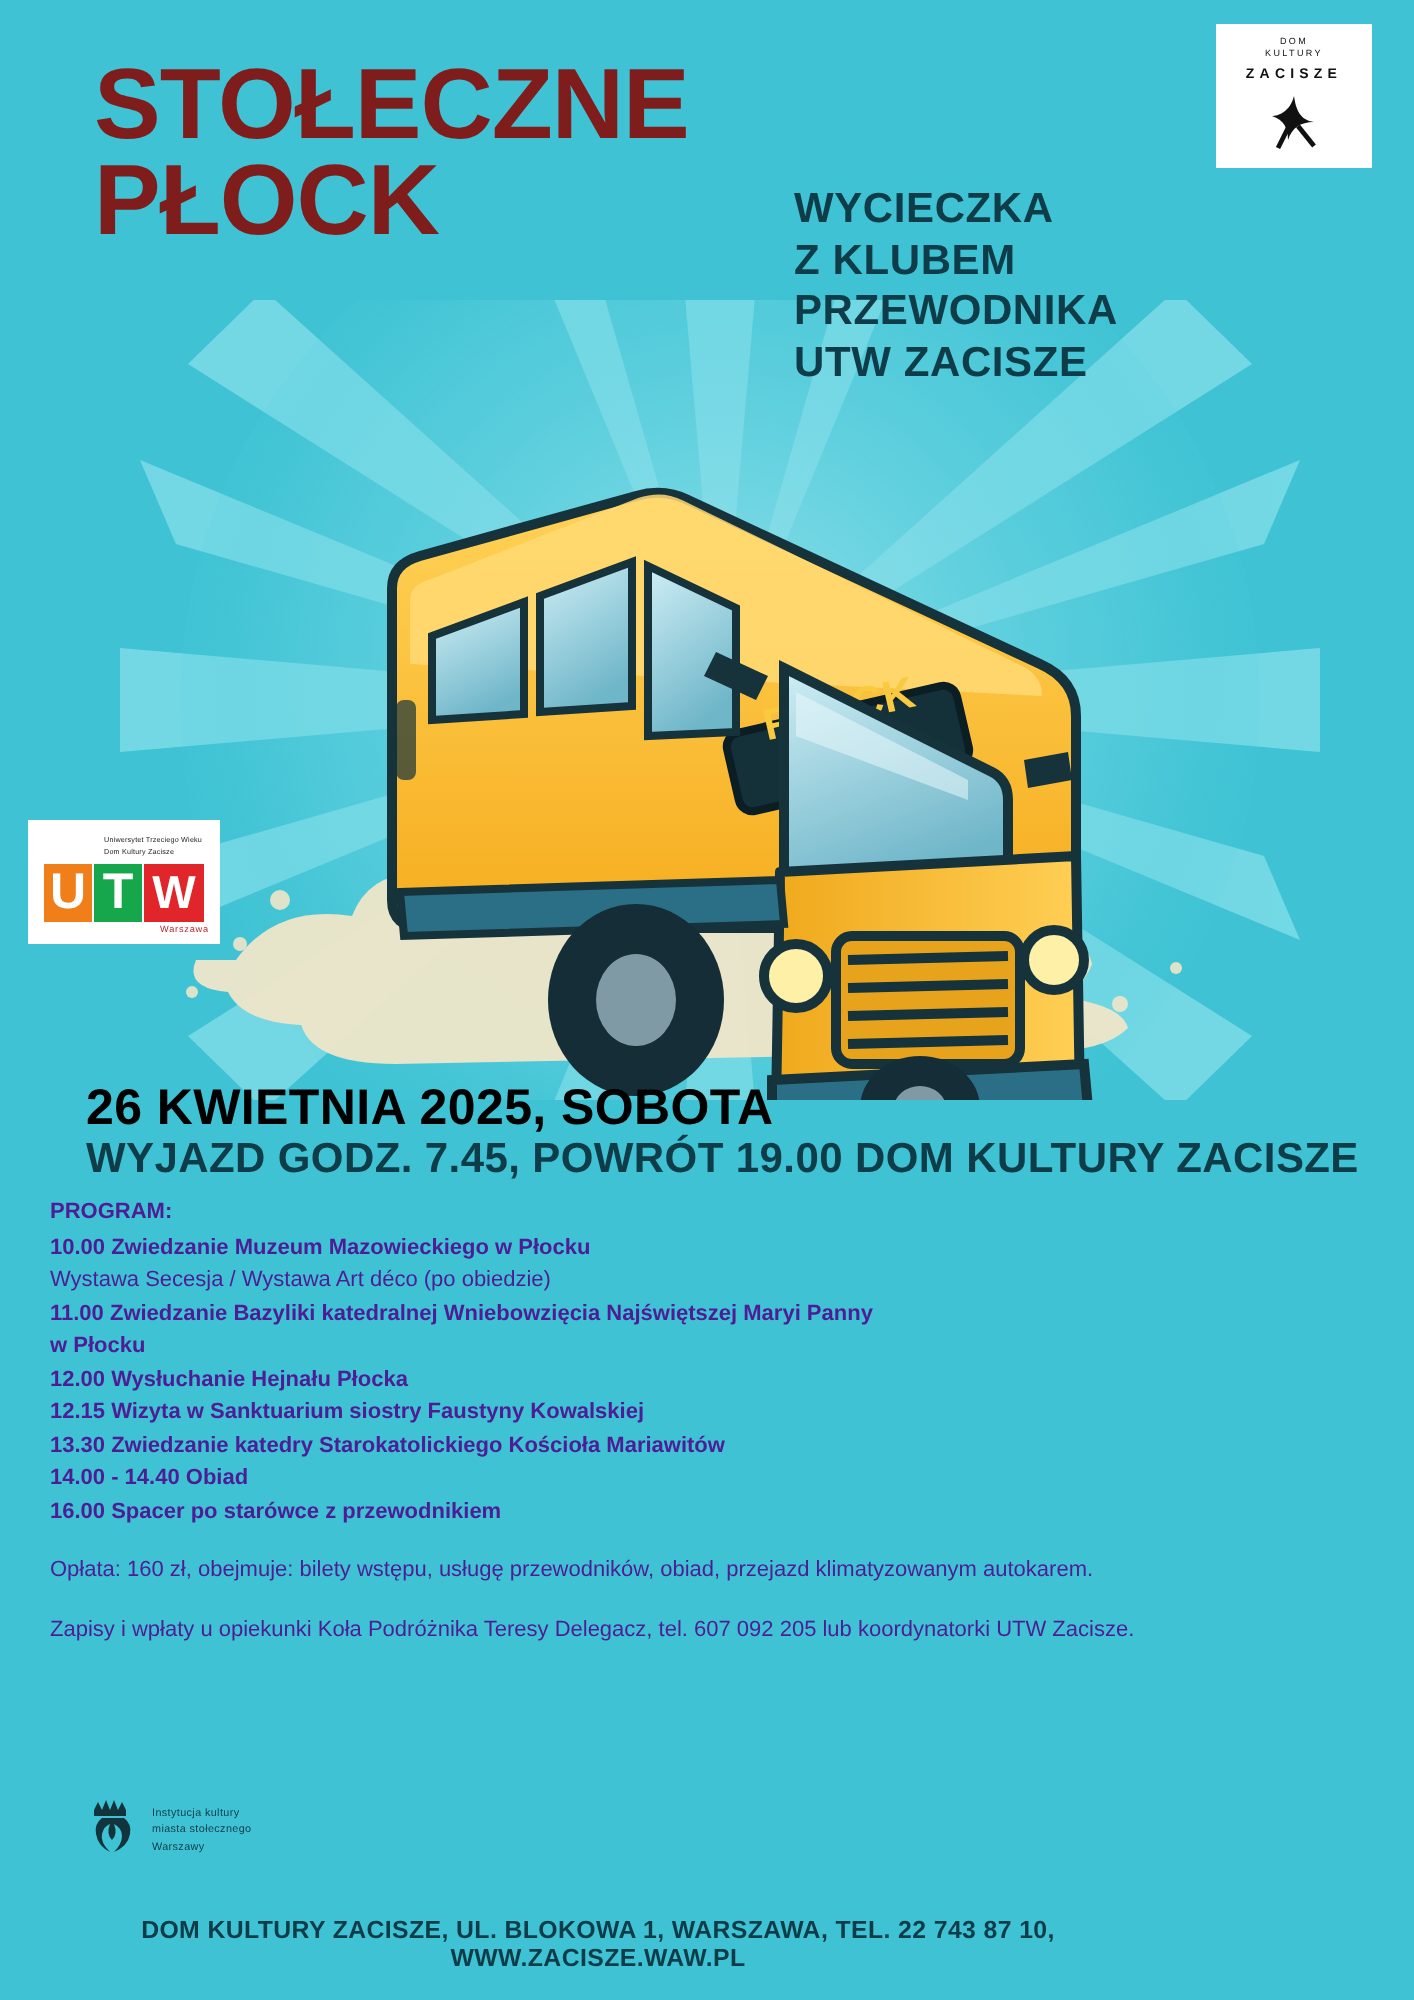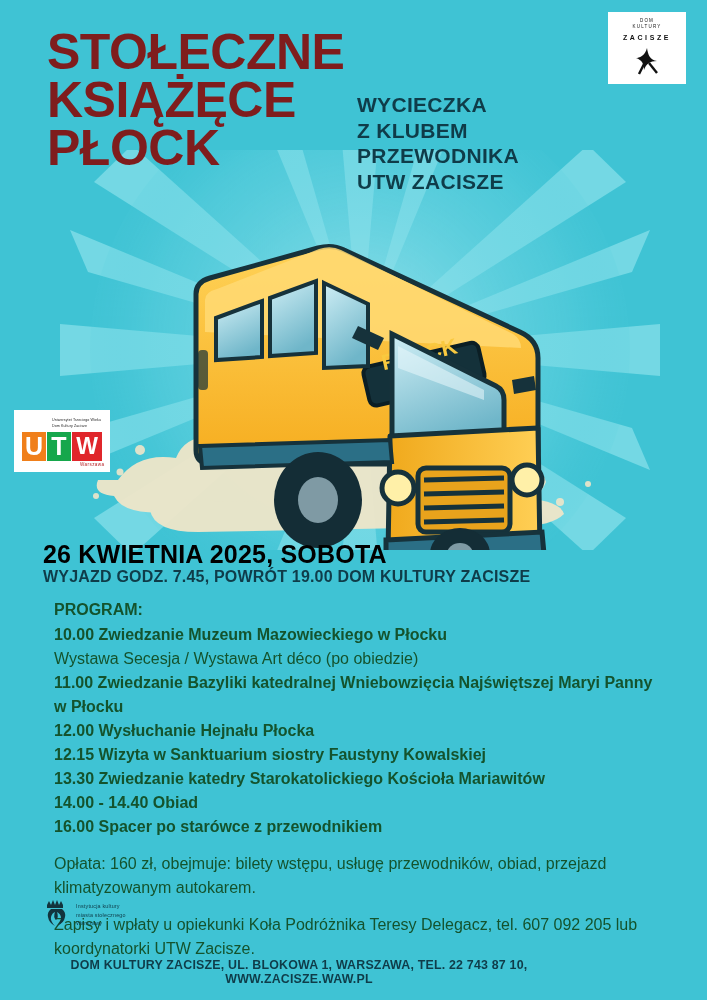--- a/index.html
+++ b/index.html
@@ -69,21 +69,21 @@
     font-size: 50px;
     line-height: 0.96;
     letter-spacing: -0.5px;
     z-index: 6;
   }
   .headline div { white-space: nowrap; }
 
   .subhead {
     position: absolute;
     top: 92px;
-    left: 357px;
+    left: 397px;
     color: #0f3c49;
     font-weight: bold;
     font-size: 21px;
     line-height: 1.22;
     letter-spacing: 0.3px;
     z-index: 6;
   }
 
   
   .utw-logo {
@@ -146,34 +146,34 @@
     font-size: 25px;
     font-weight: bold;
     color: #000000;
     letter-spacing: .2px;
     z-index: 6;
   }
   .time-line {
     position: absolute;
     left: 43px;
     top: 568px;
-    font-size: 16px;
+    font-size: 21px;
     font-weight: bold;
     color: #0f3c49;
     letter-spacing: .2px;
     z-index: 6;
   }
 
   .program {
     position: absolute;
-    left: 54px;
+    left: 25px;
     top: 598px;
     width: 640px;
-    color: #14532d;
-    font-size: 16px;
+    color: #4c1d95;
+    font-size: 11px;
     line-height: 1.5;
     z-index: 6;
   }
   .program .pgm-title { font-weight: bold; margin-bottom: 1px; }
   .program .item { font-weight: bold; }
   .program .item.light { font-weight: normal; }
   .program .para {
     margin-top: 13px;
     font-weight: normal;
     line-height: 1.5;
@@ -331,21 +331,20 @@
       <svg width="34" height="34" viewBox="0 0 34 34">
         <path d="M17 4 C15 12 9 14 6 14 C12 16 14 20 14 26 C16 20 20 17 27 17 C20 16 18 11 17 4 Z" fill="#111"></path>
         <path d="M15 18 L9 30" stroke="#111" stroke-width="2.4" fill="none"></path>
         <path d="M19 19 L27 29" stroke="#111" stroke-width="2.4" fill="none"></path>
       </svg>
     </span>
   </div>
 
   <div class="headline">
     <div>STOŁECZNE</div>
-    <div>KSIĄŻĘCE</div>
     <div>PŁOCK</div>
   </div>
 
   <div class="subhead">
     <div>WYCIECZKA</div>
     <div>Z KLUBEM</div>
     <div>PRZEWODNIKA</div>
     <div>UTW ZACISZE</div>
   </div>
 

